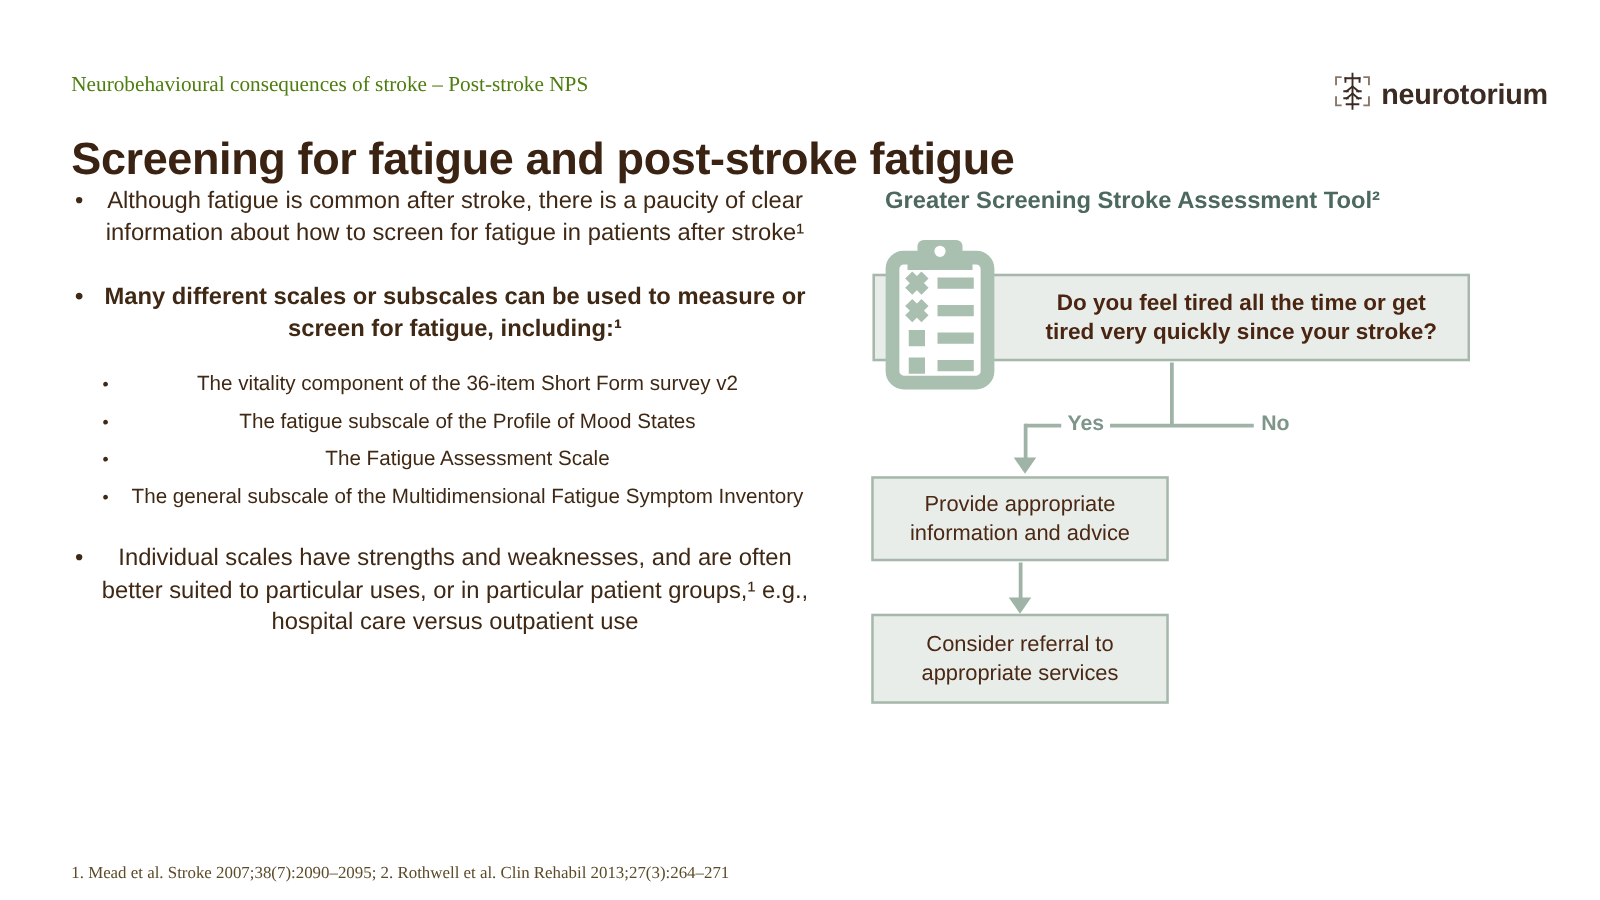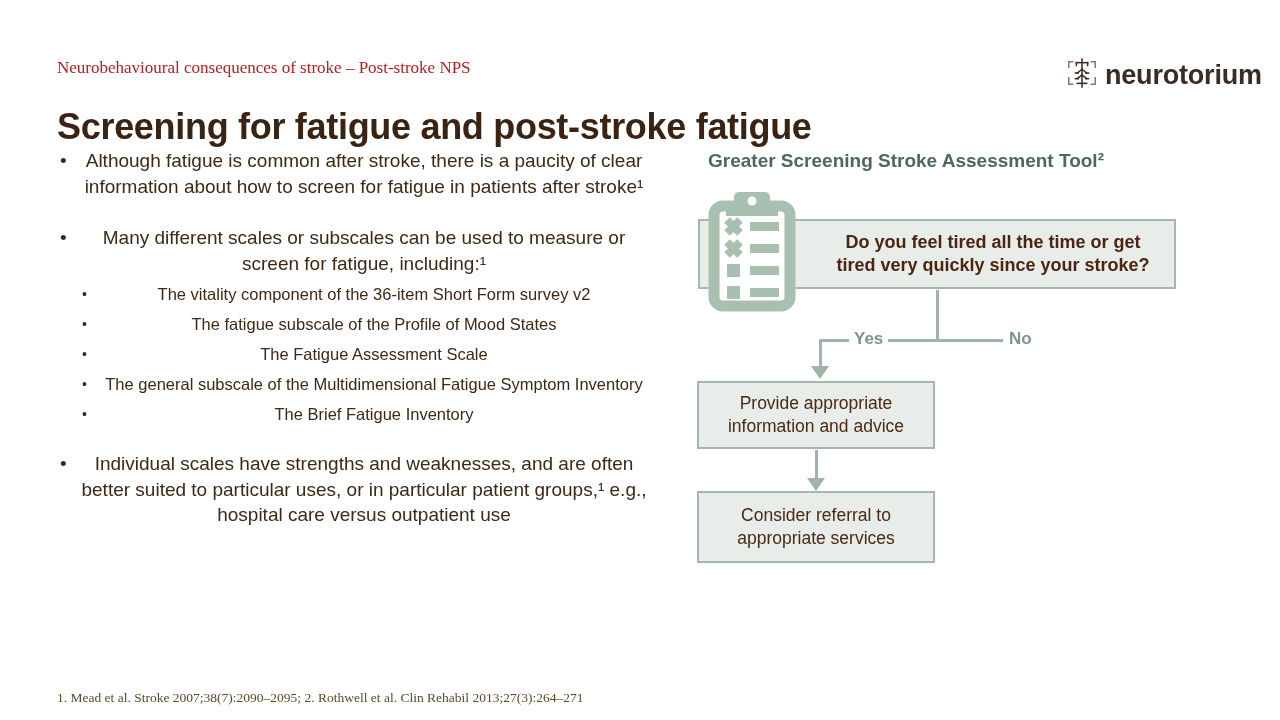--- a/index.html
+++ b/index.html
@@ -3,36 +3,36 @@
 <meta charset="utf-8">
 <style>
   html,body{margin:0;padding:0;background:#fff;}
   .slide{
     position:relative;width:1280px;height:720px;background:#ffffff;
     font-family:"Liberation Sans",sans-serif;overflow:hidden;
   }
   
   .breadcrumb{
     position:absolute;left:57px;top:58px;
-    font-family:"Liberation Serif",serif;font-size:17px;color:#b91c1c;
+    font-family:"Liberation Serif",serif;font-size:17px;color:#4d7c0f;
   }
   .page-title{
     position:absolute;left:57px;top:82px;
     font-size:36px;font-weight:bold;color:#3A2313;letter-spacing:-0.3px;
   }
   .logo{
     position:absolute;left:1066px;top:56px;display:flex;align-items:center;gap:7px;
   }
-  .logo-text{font-size:27px;font-weight:600;color:#3B2B22;letter-spacing:-0.2px;}
+  .logo-text{font-size:23px;font-weight:600;color:#3B2B22;letter-spacing:-0.2px;}
   
   .left-col{position:absolute;left:57px;top:148px;width:592px;color:#3F2814;text-align:center;}
   .bullet{position:relative;padding-left:22px;font-size:19px;line-height:25.5px;}
   .bullet::before{content:"•";position:absolute;left:3px;top:0;}
   .bullet.b1{margin-bottom:26px;}
-  .bullet.b2{margin-bottom:8px;}
+  .bullet.b2{margin-bottom:21px;font-weight:bold;}
   .sub-list{margin:0 0 26px 22px;}
   .sub-item{position:relative;padding-left:20px;font-size:16.5px;line-height:21px;margin-bottom:9px;}
   .sub-item::before{content:"•";position:absolute;left:3px;top:0;font-size:14px;}
   
   .fc-heading{
     position:absolute;left:708px;top:150px;
     font-size:19px;font-weight:bold;color:#4D685C;
   }
   .fc-box{
     position:absolute;background:#E9EDE9;border:2px solid #A6B8AB;
@@ -102,21 +102,20 @@
   </div>
 
   <div class="left-col">
     <div class="bullet b1">Although fatigue is common after stroke, there is a paucity of clear information about how to screen for fatigue in patients after stroke¹</div>
     <div class="bullet b2">Many different scales or subscales can be used to measure or screen for fatigue, including:¹</div>
     <div class="sub-list">
       <div class="sub-item">The vitality component of the 36-item Short Form survey v2</div>
       <div class="sub-item">The fatigue subscale of the Profile of Mood States</div>
       <div class="sub-item">The Fatigue Assessment Scale</div>
       <div class="sub-item">The general subscale of the Multidimensional Fatigue Symptom Inventory</div>
-      <div class="sub-item">The Brief Fatigue Inventory</div>
     </div>
     <div class="bullet b3">Individual scales have strengths and weaknesses, and are often better suited to particular uses, or in particular patient groups,¹ e.g., hospital care versus outpatient use</div>
   </div>
 
   <div class="fc-heading">Greater Screening Stroke Assessment Tool²</div>
 
   <div class="fc-line" style="left:936px;top:290px;width:3px;height:50px;"></div>
   <div class="fc-line" style="left:820px;top:339px;width:183px;height:3px;"></div>
   <div class="fc-line" style="left:819px;top:339px;width:3px;height:28px;"></div>
   <div class="arrow-down" style="left:811px;top:366px;"></div>

